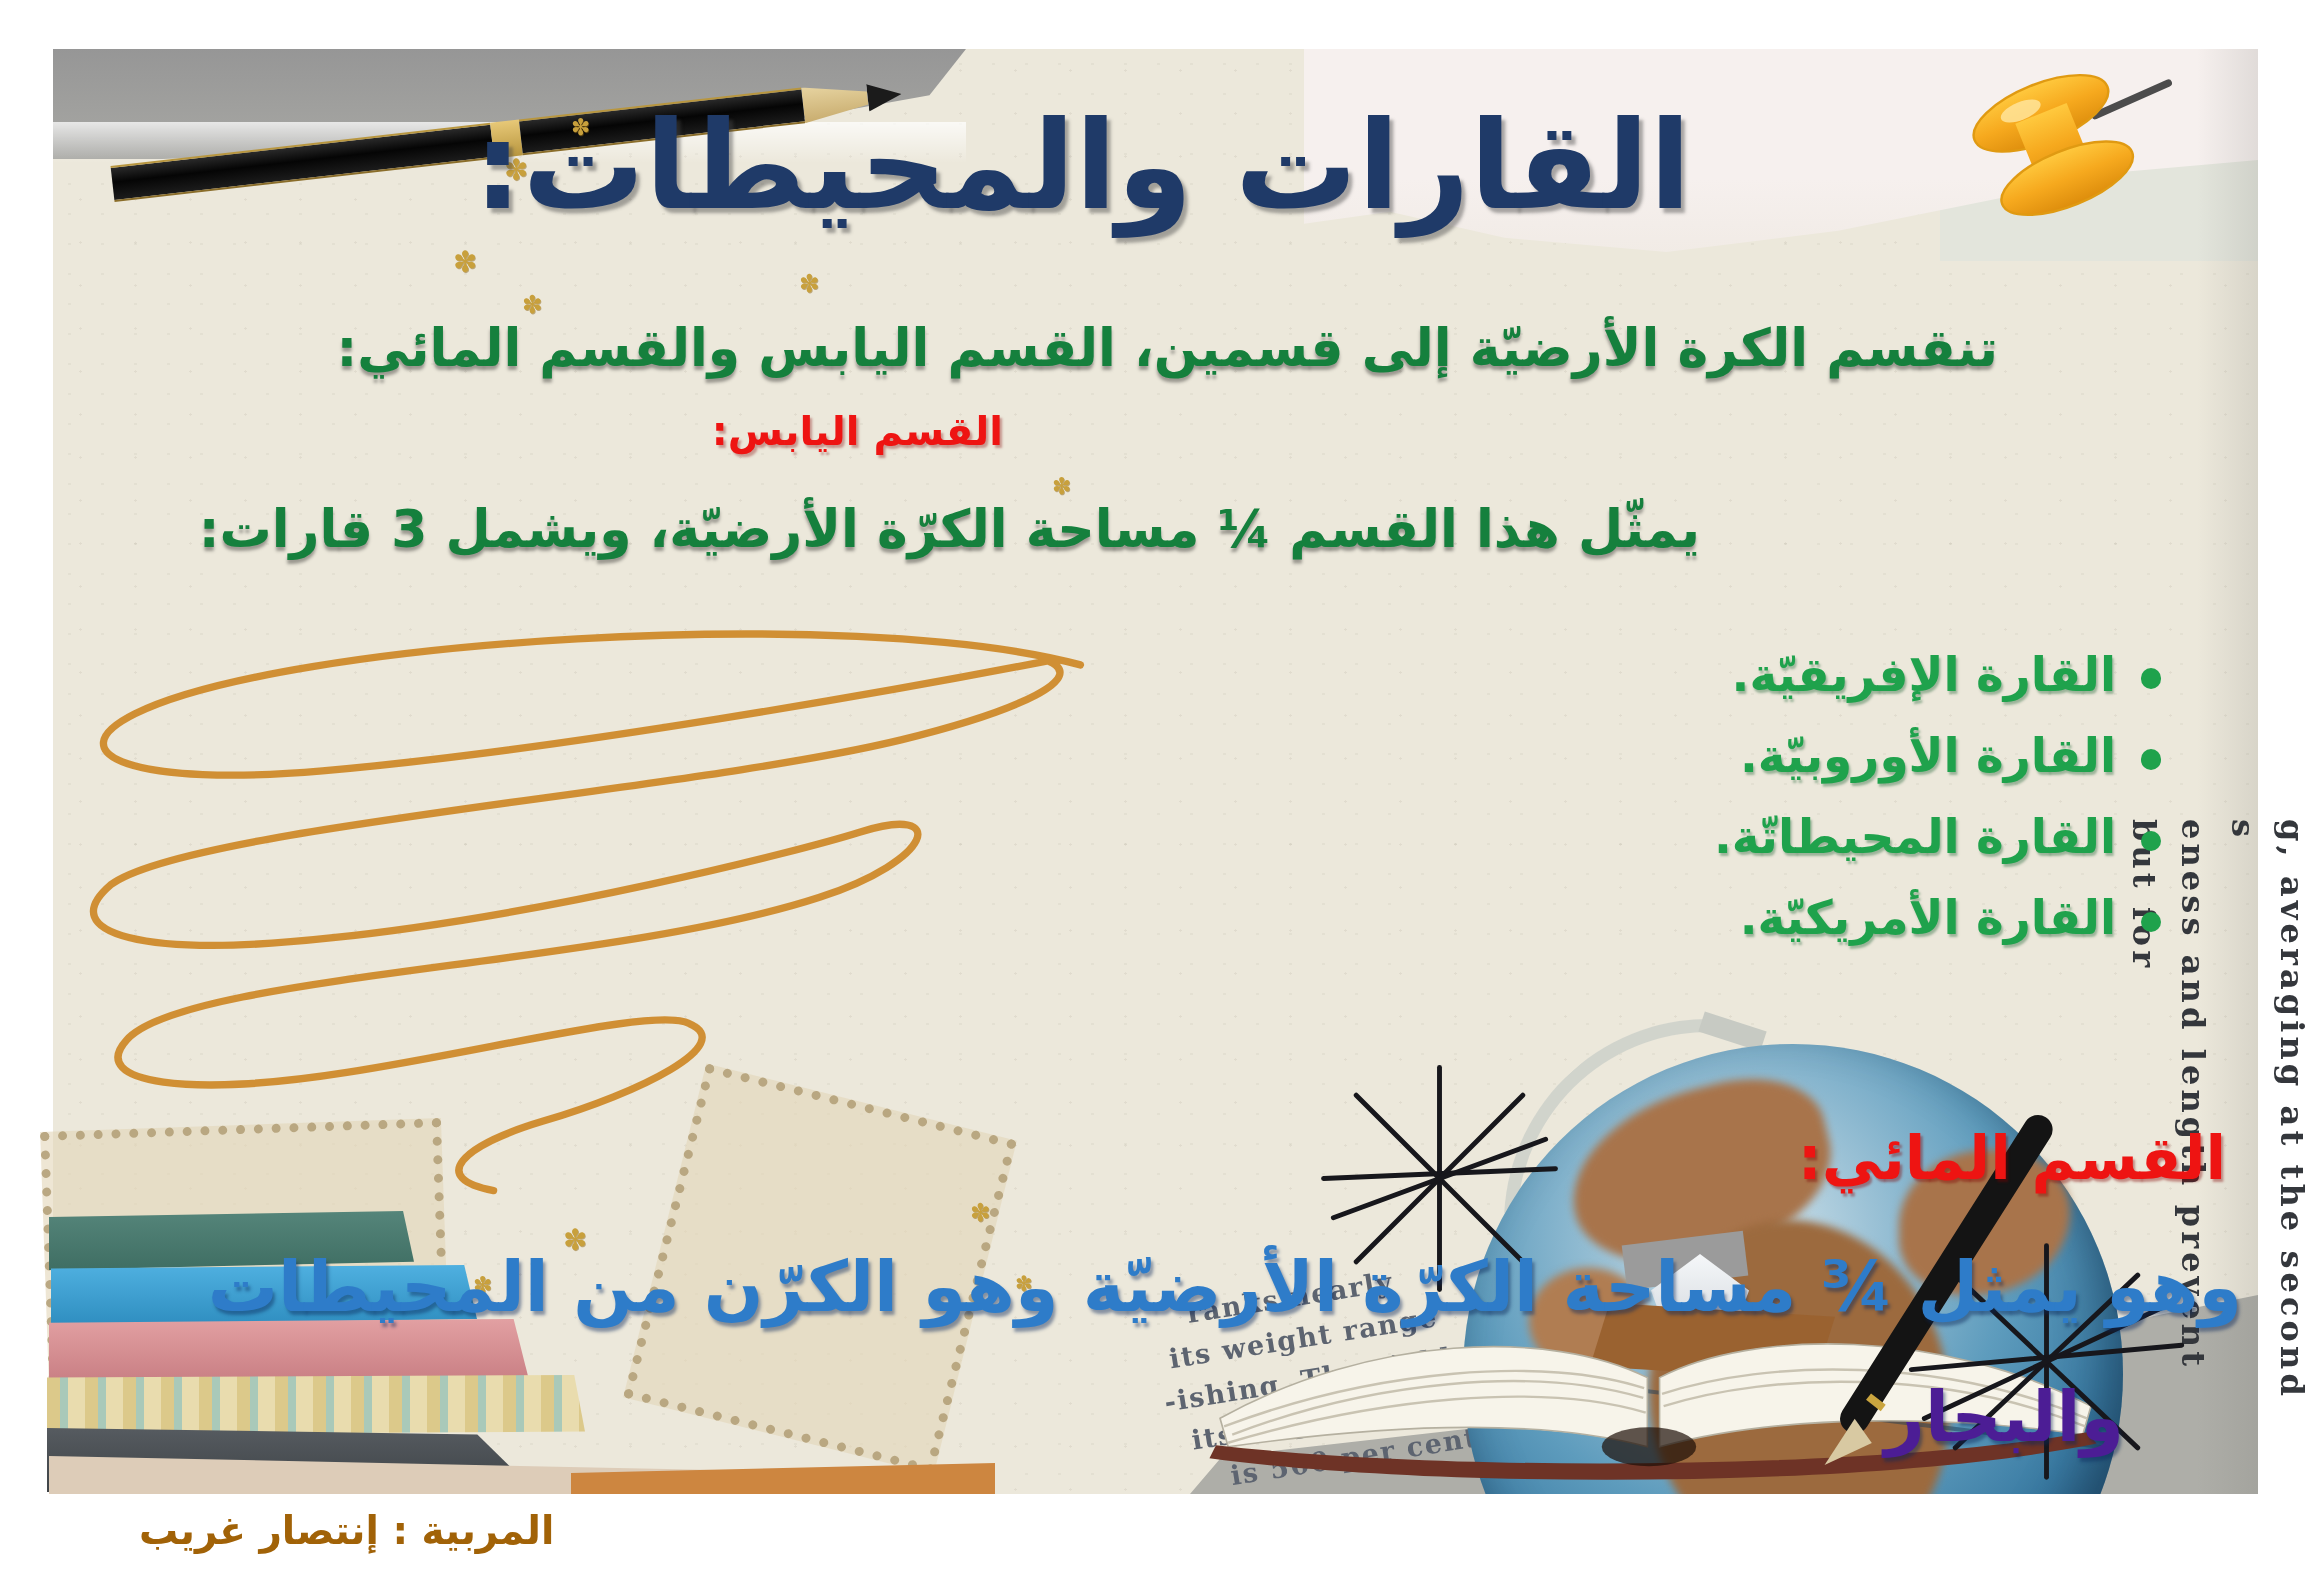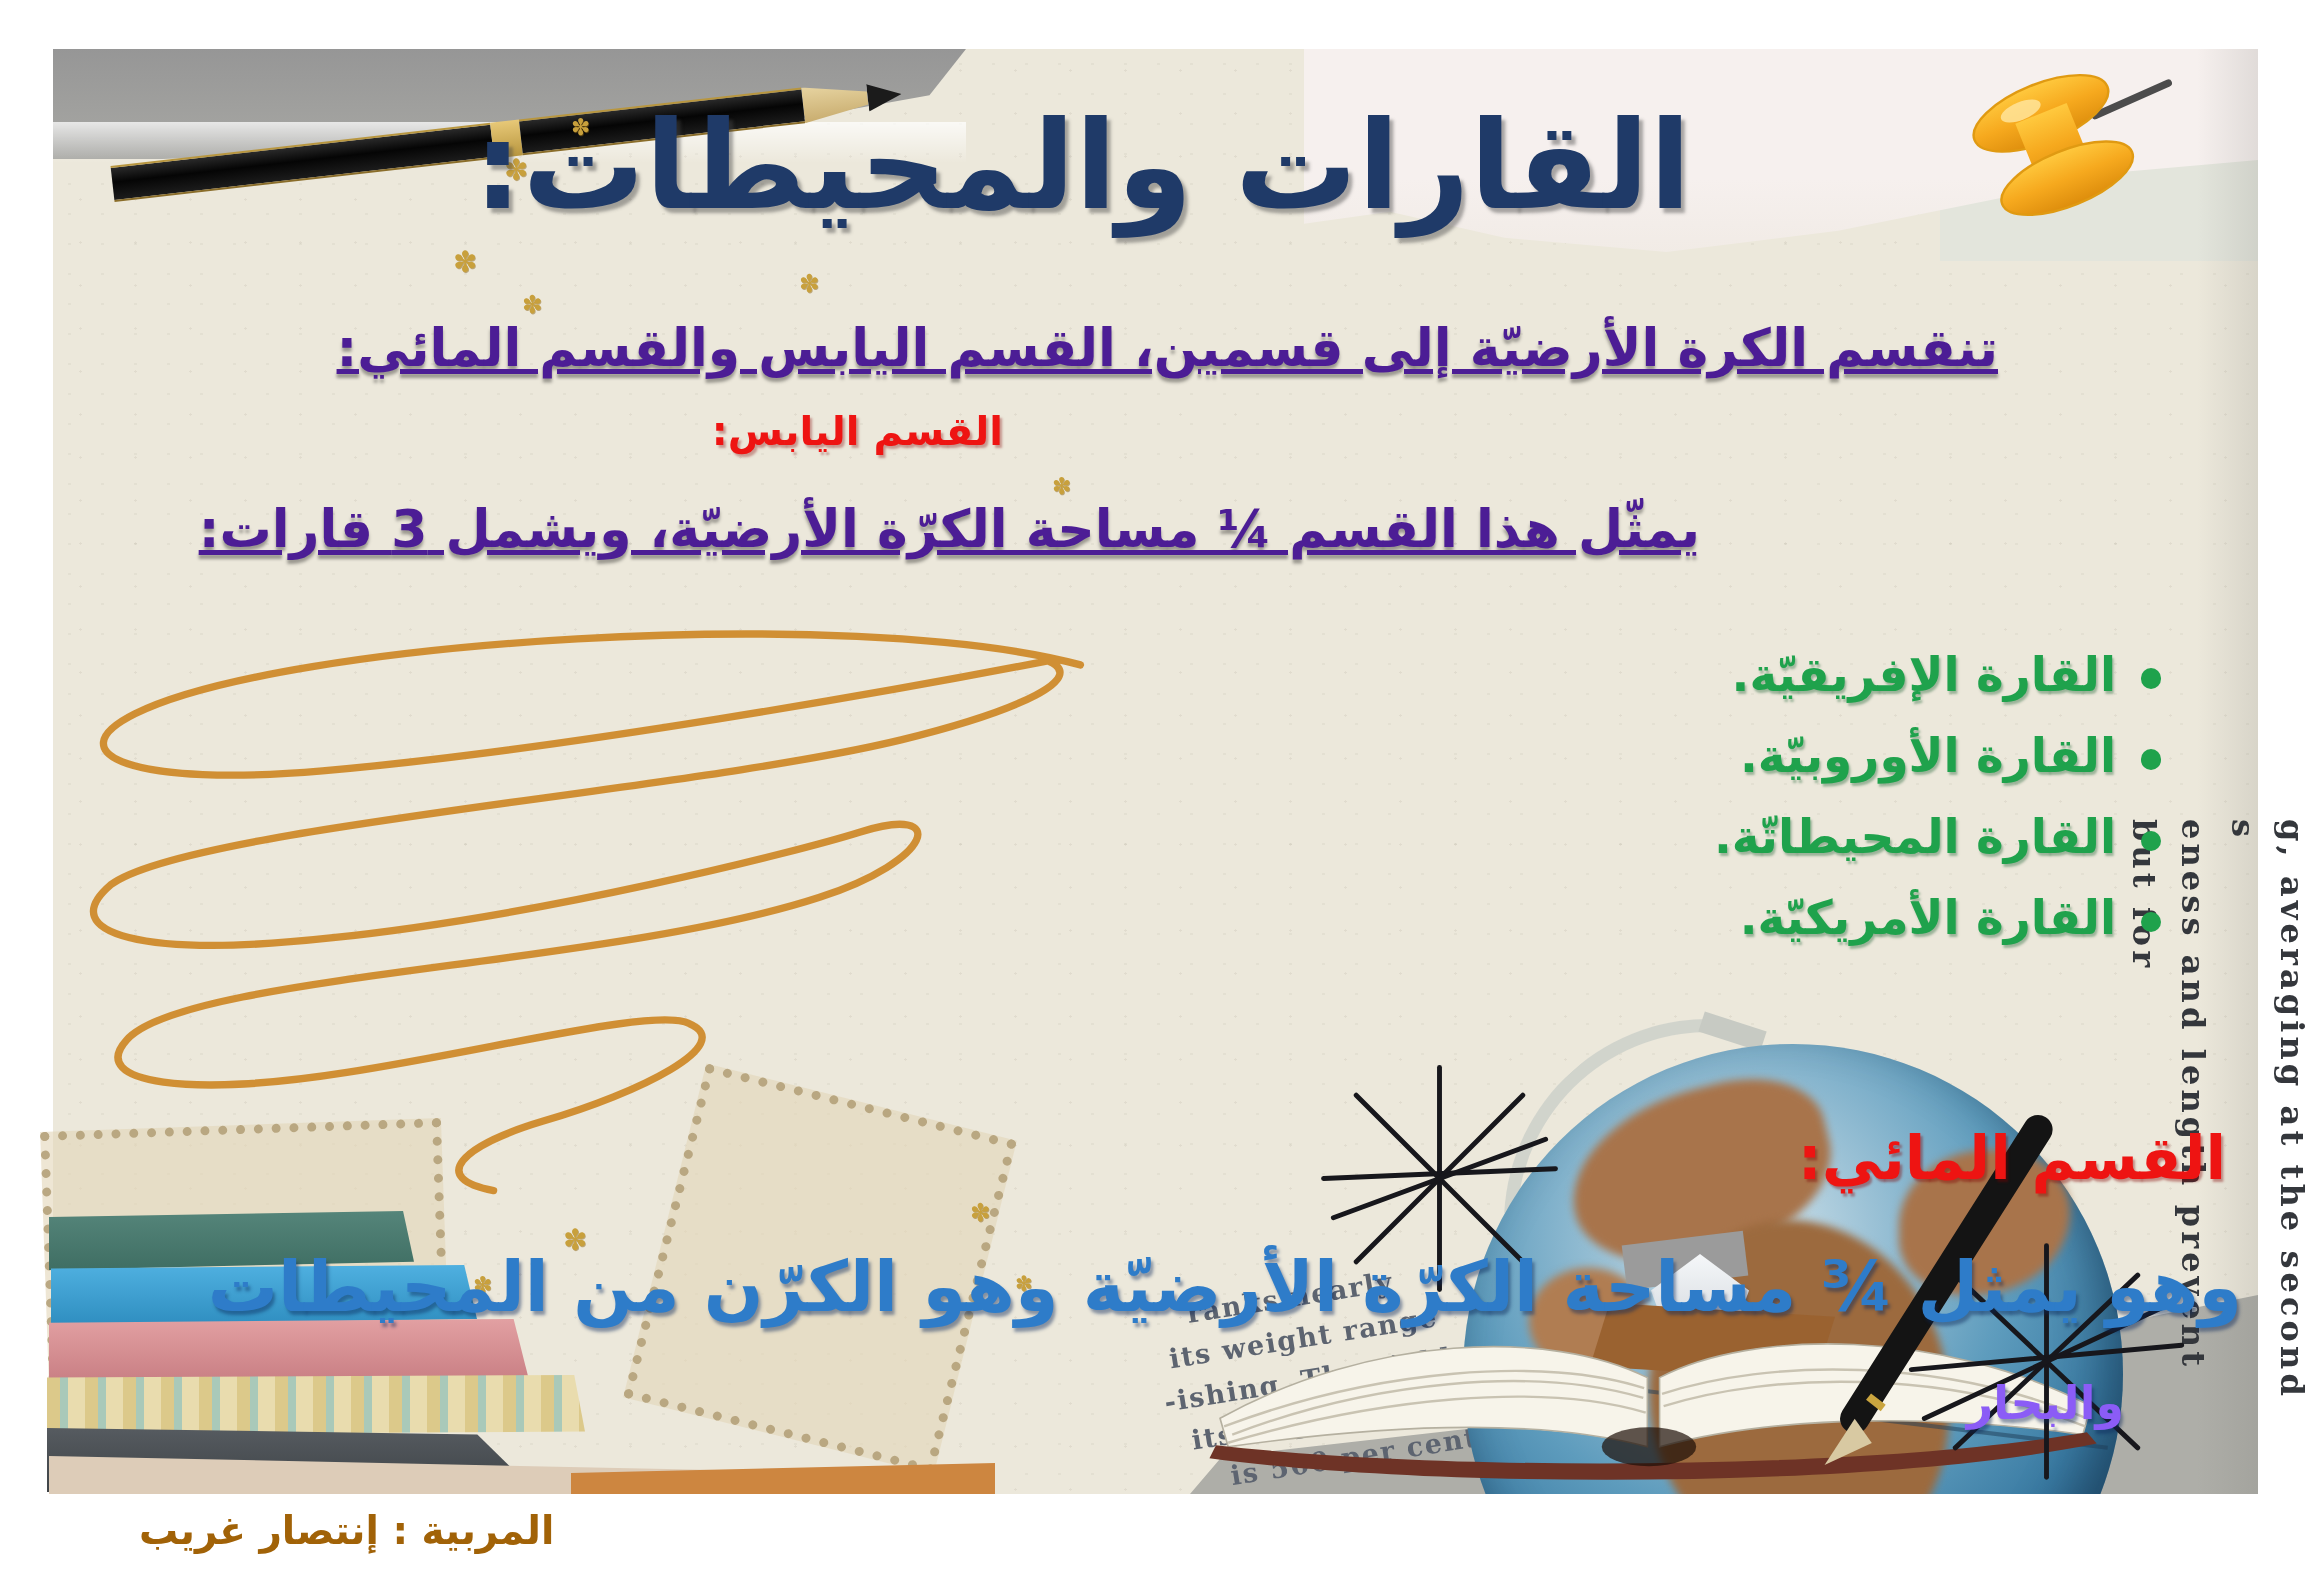--- a/index.html
+++ b/index.html
@@ -108,35 +108,35 @@
   .star.s2{left:1908px;top:1239px;width:277px;height:245px;}
   .pen{left:1777px;top:1097px;width:302px;height:399px;z-index:6;}
 
   
   .confetti{color:#c8a03c;font-size:29px;z-index:5;text-shadow:0.8px 0.8px 0 rgba(140,100,20,.5);}
 
   
   .txt{direction:rtl;z-index:10;white-space:nowrap;}
   .title{right:628px;top:95px;font-size:122px;font-weight:bold;color:#1f3a68;
     text-shadow:4.1px 4.9px 3.3px rgba(70,70,70,.45);}
-  .black-line{color:#4c1d95;font-weight:bold;font-size:52px;text-shadow:0 4.1px 3.3px rgba(0,0,0,.35);text-decoration:underline;}
+  .black-line{color:#15803d;font-weight:bold;font-size:52px;text-shadow:0 4.1px 3.3px rgba(0,0,0,.35);}
   .intro{right:321px;top:318px;}
   .land-head{right:1316px;top:408px;font-size:40px;font-weight:bold;color:#ee1412;
     text-shadow:2.4px 3.3px 2.4px rgba(130,0,0,.35);}
   .land-text{right:619px;top:499px;}
   .cont-list{right:158px;top:641px;text-align:right;}
   .cont-item{font-size:47px;font-weight:bold;color:#1fa24c;margin-bottom:13px;line-height:1.45;
     text-shadow:1.6px 3.3px 2.4px rgba(0,80,30,.35);}
   .dot{display:inline-block;width:20.4px;height:20.4px;border-radius:50%;background:#1fa24c;
     margin-left:24.5px;vertical-align:middle;}
   .water-head{right:93px;top:1123px;font-size:60px;font-weight:bold;color:#ee1412;
     text-shadow:2.4px 3.3px 2.4px rgba(130,0,0,.4);}
   .water-l1{right:77px;top:1246px;font-size:70px;font-weight:bold;color:#2e7cc9;
     text-shadow:2.4px 4.1px 3.3px rgba(10,40,90,.45);}
-  .water-l2{right:195px;top:1376px;font-size:46px;font-weight:bold;color:#8b5cf6;
+  .water-l2{right:195px;top:1376px;font-size:70px;font-weight:bold;color:#4c1d95;
     text-shadow:2.4px 4.1px 3.3px rgba(10,40,90,.45);}
   .footer{left:139px;top:1508px;font-size:39px;font-weight:bold;color:#a16207;direction:rtl;z-index:10;}
 </style>
 </head>
 <body>
 
 <div class="page">
 
   <div class="abs collage"></div>
   <div class="abs green-strip-tr"></div>

